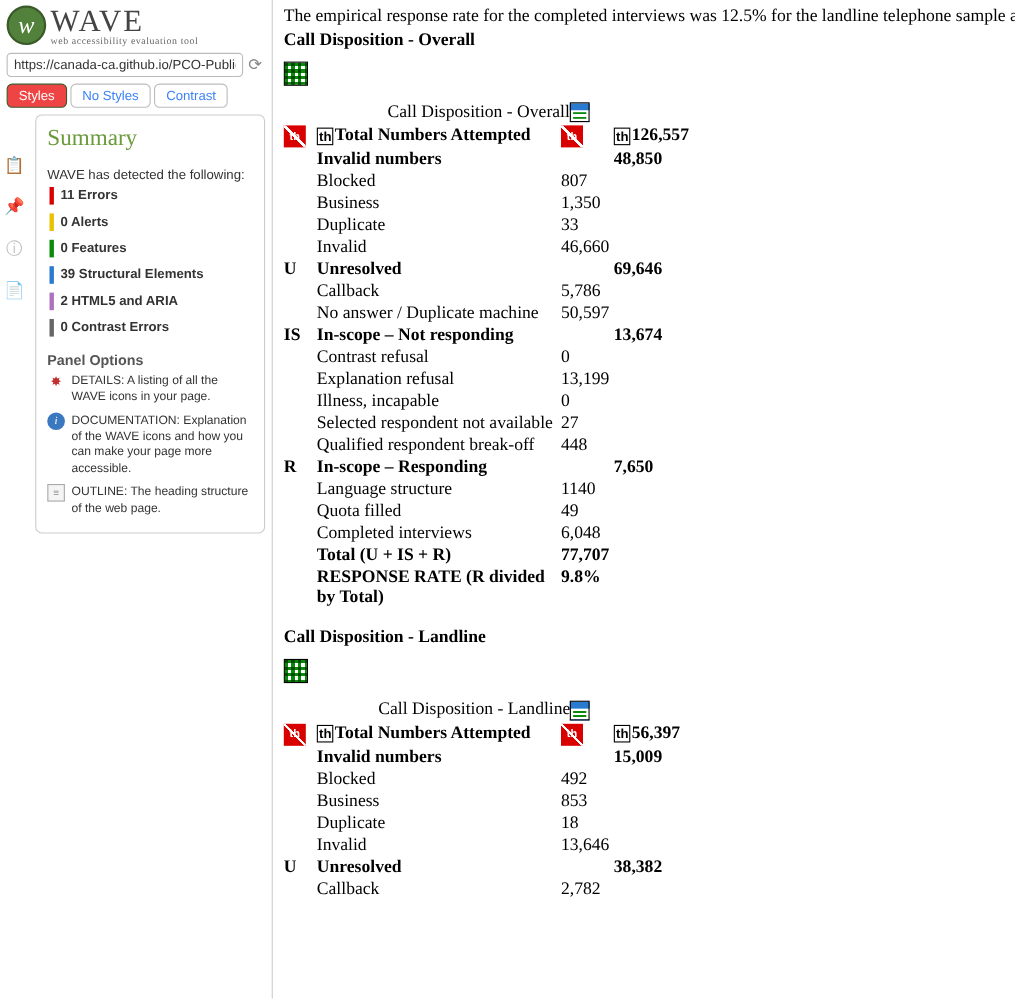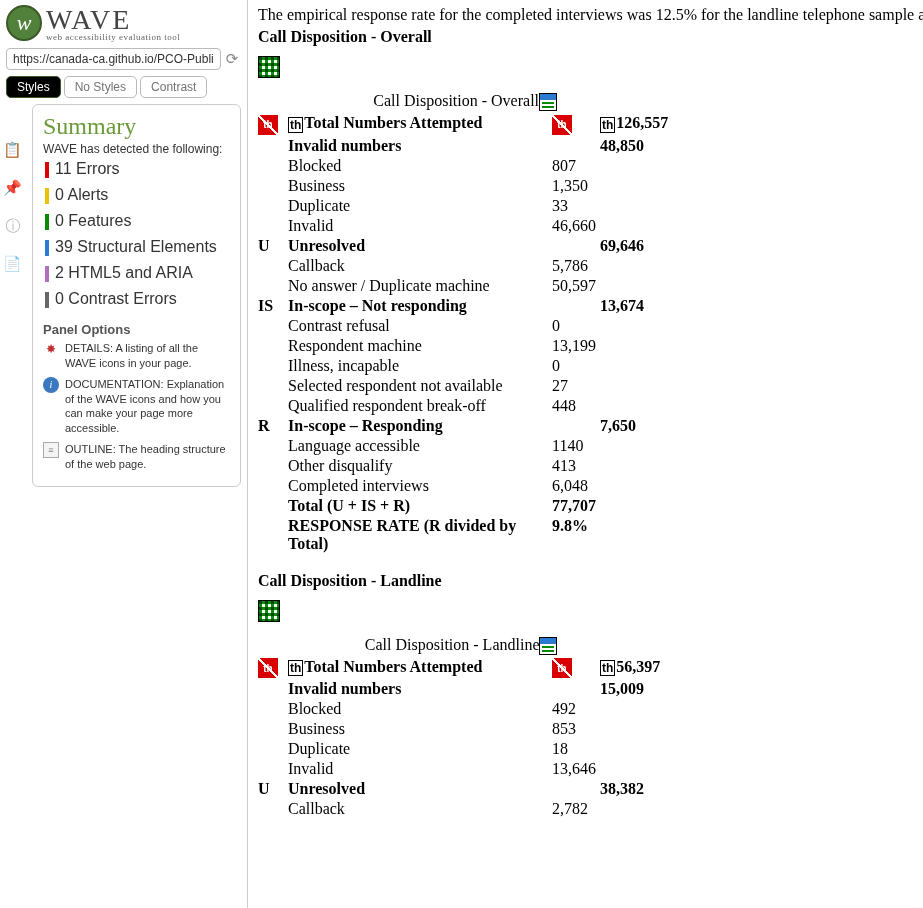--- a/index.html
+++ b/index.html
@@ -11,31 +11,31 @@
   .logo-badge { width: 36px; height: 36px; border-radius: 50%; background: #51813a; border: 2px solid #3a5a2a; display: flex; align-items: center; justify-content: center; color: #fff; font-family: Georgia, serif; font-size: 22px; font-style: italic; }
   .logo-text { font-family: Georgia, "Times New Roman", serif; letter-spacing: 2px; }
   .logo-text .big { font-size: 28px; font-weight: 300; color: #444; }
   .logo-text .small { font-size: 9px; letter-spacing: 0.5px; color: #666; display: block; margin-top: -4px; }
   
   .url-row { display: flex; align-items: center; padding: 2px 6px 6px 6px; gap: 2px; }
   .url-input { flex: 1; border: 1px solid #bbb; border-radius: 4px; padding: 3px 6px; font-size: 12px; color: #333; background: #fff; }
   .reload-btn { width: 18px; height: 18px; border: none; background: none; color: #888; font-size: 15px; cursor: pointer; }
   
   .tabs { display: flex; gap: 3px; padding: 0 6px 6px 6px; }
-  .tab { border: 1px solid #bbb; border-radius: 5px; padding: 3px 10px; font-size: 12px; background: #fff; color: #737373; cursor: pointer; }
-  .tab.active { background: #000000; color: #fff; border-color: #3a5a2a; }
+  .tab { border: 1px solid #bbb; border-radius: 5px; padding: 3px 10px; font-size: 12px; background: #fff; color: #3b82f6; cursor: pointer; }
+  .tab.active { background: #ef4444; color: #fff; border-color: #3a5a2a; }
   
   .vtabs { position: absolute; left: 0; top: 140px; width: 26px; display: flex; flex-direction: column; gap: 18px; align-items: center; }
   .vtab { width: 20px; height: 20px; display: flex; align-items: center; justify-content: center; color: #aaa; font-size: 15px; cursor: pointer; }
   
   .panel { margin: 0 6px 6px 32px; border: 1px solid #ccc; border-radius: 6px; padding: 8px 10px; background: #fff; }
-  .panel h2 { font-family: Georgia, serif; font-weight: normal; color: #6a9a3a; font-size: 24px; margin-bottom: 2px; }
+  .panel h2 { font-family: Georgia, serif; font-weight: normal; color: #6a9a3a; font-size: 21px; margin-bottom: 14px; }
   .panel .detected { font-size: 12px; color: #333; margin-bottom: 0; }
   .sum-list { list-style: none; }
-  .sum-list li { display: flex; align-items: flex-end; gap: 6px; font-size: 16px; font-weight: normal; color: #333; padding: 4px 0 4px 2px; }
+  .sum-list li { display: flex; align-items: flex-start; gap: 6px; font-size: 12px; font-weight: bold; color: #333; padding: 4px 0 4px 2px; }
   .bar { width: 4px; height: 16px; display: inline-block; }
   .bar.red { background: #d90000; }
   .bar.yel { background: #e8c100; }
   .bar.grn { background: #0a8a0a; }
   .bar.blu { background: #2a7ad0; }
   .bar.pur { background: #b070c0; }
   .bar.gry { background: #666; }
   
   .panel h3 { font-size: 13px; font-weight: bold; color: #555; margin-top: 10px; margin-bottom: 4px; }
   .opt { display: flex; gap: 6px; font-size: 11px; color: #333; margin-bottom: 6px; line-height: 1.35; }
@@ -50,21 +50,21 @@
   .main h3 { font-size: 16px; font-weight: bold; margin: 4px 0 10px 0; }
   
   .wave-data-table-icon { display:inline-block; width: 22px; height: 22px; border: 1px solid #000; background: repeating-linear-gradient(to bottom, #0a8a0a 0 3px, #fff 3px 6px), repeating-linear-gradient(to right, #0a8a0a 0 3px, #fff 3px 6px); background-blend-mode: multiply; margin-bottom: 10px; }
   .wave-caption-icon { display:inline-block; width: 18px; height: 18px; border: 1px solid #000; vertical-align: middle; position: relative; background: linear-gradient(to bottom, #2a7ad0 0 6px, #fff 6px 100%); }
   .wave-caption-icon::after { content:""; position:absolute; left:2px; right:2px; top:8px; bottom:2px; background: repeating-linear-gradient(to bottom, #0a8a0a 0 2px, #fff 2px 4px); }
   
   table.disp { border-collapse: collapse; margin-bottom: 18px; }
   table.disp caption { font-size: 16px; text-align: center; padding-bottom: 2px; }
   table.disp td, table.disp th { padding: 1px 4px 1px 0; text-align: left; vertical-align: top; font-size: 16px; font-weight: normal; }
   table.disp .code { width: 30px; font-weight: bold; }
-  table.disp .label { width: 264px; }
+  table.disp .label { width: 222px; }
   table.disp .val { width: 48px; }
   table.disp .tot { font-weight: bold; }
   table.disp .hdr td, table.disp .hdr th { font-weight: bold; }
   table.disp .sub td { font-weight: bold; }
   
   .th-flag { display:inline-block; width: 20px; height: 20px; background: #d90000; position: relative; vertical-align: middle; margin-right: 2px; }
   .th-flag::before { content:""; position:absolute; inset:0; background: linear-gradient(to top right, transparent 46%, #fff 46% 54%, transparent 54%); }
   .th-flag::after { content:"th"; position:absolute; inset:0; display:flex; align-items:center; justify-content:center; color:#fff; font: bold 10px Arial; }
   .th-box { display:inline-block; border: 1px solid #000; padding: 0 1px; font: bold 12px Arial; color:#000; background:#fff; vertical-align: middle; margin-right: 1px; }
 </style>
@@ -210,21 +210,21 @@
           <td class="tot">13,674</td>
         </tr>
         <tr>
         <td class="code"></td>
           <td class="label">Contrast refusal</td>
           <td class="val">0</td>
           <td></td>
         </tr>
         <tr>
         <td class="code"></td>
-          <td class="label">Respondent machine</td>
+          <td class="label">Explanation refusal</td>
           <td class="val">13,199</td>
           <td></td>
         </tr>
         <tr>
         <td class="code"></td>
           <td class="label">Illness, incapable</td>
           <td class="val">0</td>
           <td></td>
         </tr>
         <tr>
@@ -240,28 +240,28 @@
           <td></td>
         </tr>
         <tr class="sub">
       <td class="code">R</td>
           <td class="label">In-scope – Responding</td>
           <td class="val"></td>
           <td class="tot">7,650</td>
         </tr>
         <tr>
         <td class="code"></td>
-          <td class="label">Language accessible</td>
+          <td class="label">Language structure</td>
           <td class="val">1140</td>
           <td></td>
         </tr>
         <tr>
         <td class="code"></td>
-          <td class="label">Other disqualify</td>
-          <td class="val">413</td>
+          <td class="label">Quota filled</td>
+          <td class="val">49</td>
           <td></td>
         </tr>
         <tr>
         <td class="code"></td>
           <td class="label">Completed interviews</td>
           <td class="val">6,048</td>
           <td></td>
         </tr>
         <tr class="sub">
         <td class="code"></td>

